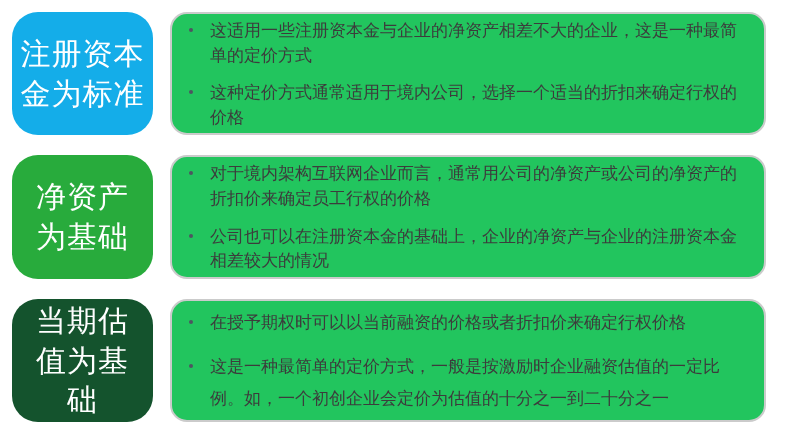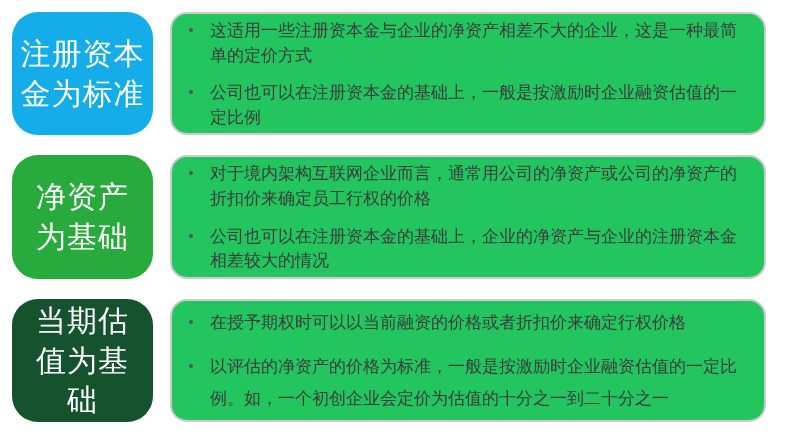--- a/index.html
+++ b/index.html
@@ -89,21 +89,21 @@
 金为标准</span>
       </div>
       <div class="detail-box">
         <ul class="bullets">
             <li>
               <span class="dot"></span>
               <span class="bullet-text">这适用一些注册资本金与企业的净资产相差不大的企业，这是一种最简单的定价方式</span>
             </li>
             <li>
               <span class="dot"></span>
-              <span class="bullet-text">公司也可以在注册资本金的基础上，一般是按激励时企业融资估值的一定比例</span>
+              <span class="bullet-text">这种定价方式通常适用于境内公司，选择一个适当的折扣来确定行权的价格</span>
             </li>
           </ul>
       </div>
     </div>
 
     <div class="row">
       <div class="badge" style="background-color: rgb(40, 171, 60); text-align: center;">
         <span class="badge-label">净资产
 为基础</span>
       </div>
@@ -128,20 +128,20 @@
 础</span>
       </div>
       <div class="detail-box">
         <ul class="bullets">
             <li>
               <span class="dot"></span>
               <span class="bullet-text">在授予期权时可以以当前融资的价格或者折扣价来确定行权价格</span>
             </li>
             <li>
               <span class="dot"></span>
-              <span class="bullet-text">以评估的净资产的价格为标准，一般是按激励时企业融资估值的一定比例。如，一个初创企业会定价为估值的十分之一到二十分之一</span>
+              <span class="bullet-text">这是一种最简单的定价方式，一般是按激励时企业融资估值的一定比例。如，一个初创企业会定价为估值的十分之一到二十分之一</span>
             </li>
           </ul>
       </div>
     </div>
 
   </div>
 </div>
 
 </body></html>

